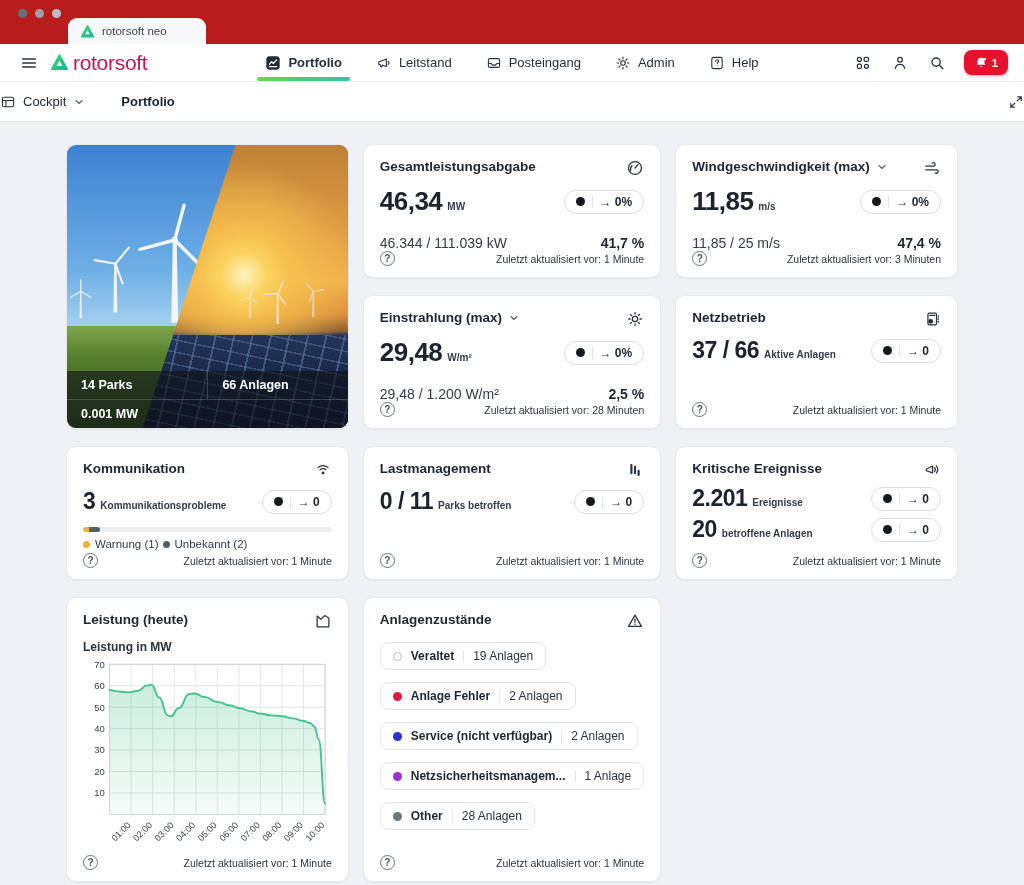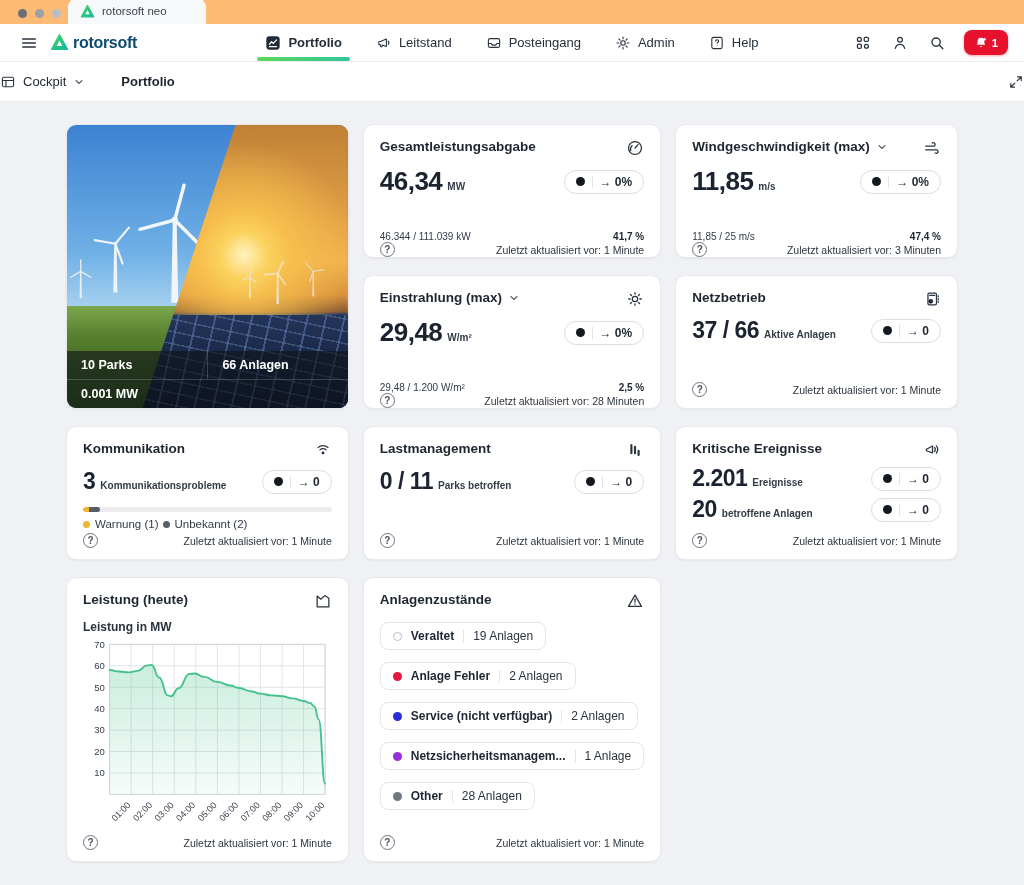--- a/index.html
+++ b/index.html
@@ -1,31 +1,31 @@
 <!DOCTYPE html>
 <html><head>
 <meta charset="utf-8">
 <style>
   * { margin:0; padding:0; box-sizing:border-box; }
   html,body { width:1024px; height:885px; font-family:"Liberation Sans", sans-serif; background:#d8dadd; overflow:hidden; }
   .window { width:1024px; height:885px; display:flex; flex-direction:column; }
 
   
-  .chrome { height:24px; background:#fdba74; display:flex; align-items:flex-end; position:relative; }
+  .chrome { height:44px; background:#b91c1c; display:flex; align-items:flex-end; position:relative; }
   .traffic { position:absolute; left:18px; top:9px; display:flex; gap:8px; }
   .traffic span { width:9px; height:9px; border-radius:50%; }
   .t1{background:#6a6f75;} .t2{background:#9aa0a6;} .t3{background:#b9bec3;}
   .tab { margin-left:68px; width:138px; height:26px; background:#f7f8f9; border-radius:9px 9px 0 0; display:flex; align-items:center; gap:7px; padding:0 12px; }
   .tab-title { font-size:11.5px; color:#3c4450; }
 
   
   .header { height:38px; background:#ffffff; border-bottom:1px solid #ececee; display:flex; align-items:center; padding:0 16px; position:relative; z-index:5; }
   .burger { width:26px; height:26px; display:flex; align-items:center; justify-content:center; cursor:pointer; }
   .brand { display:flex; align-items:center; gap:4px; margin-left:8px; }
-  .brand-name { font-size:16px; font-weight:bold; color:#0c4a6e; letter-spacing:-0.3px; }
+  .brand-name { font-size:21px; font-weight:normal; color:#be185d; letter-spacing:-0.3px; }
   .nav { position:absolute; left:300px; right:300px; height:100%; display:flex; align-items:center; justify-content:center; gap:34px; }
   .nav-item { display:flex; align-items:center; gap:7px; font-size:13px; color:#272f3b; height:100%; position:relative; cursor:pointer; white-space:nowrap; }
   .nav-item.active { font-weight:bold; }
   .nav-item.active .underline { position:absolute; left:-8px; right:-8px; bottom:0; height:4px; border-radius:4px; background:linear-gradient(90deg,#5ed857,#2ec69d); }
   .hdr-right { margin-left:auto; display:flex; align-items:center; gap:17px; }
   .hdr-icon { width:20px; height:20px; display:flex; align-items:center; justify-content:center; cursor:pointer; }
   .notif-btn { background:#e8112d; border:none; border-radius:8px; height:25px; min-width:44px; display:flex; align-items:center; justify-content:center; gap:4px; padding:0 9px; cursor:pointer; box-shadow:0 1px 3px rgba(232,17,45,.4); }
   .notif-count { color:#fff; font-size:11.5px; font-weight:bold; }
 
   
@@ -45,21 +45,21 @@
   .value-row { display:flex; align-items:center; justify-content:space-between; margin-top:9px; }
   .big-val { font-size:26px; font-weight:bold; color:#1b2330; letter-spacing:-0.5px; }
   .big-val.md { font-size:23px; }
   .unit { font-size:10px; font-weight:bold; color:#333b47; margin-left:5px; }
   .badge { display:inline-flex; align-items:center; gap:7px; border:1px solid #dadde2; background:#fff; border-radius:999px; padding:4px 11px; cursor:pointer; }
   .badge .dot { width:9px; height:9px; border-radius:50%; background:#14181f; }
   .badge .bdiv { width:1px; height:12px; background:#e0e3e7; }
   .badge .btxt { font-size:12px; font-weight:bold; color:#1d2530; white-space:nowrap; }
   .track { height:5px; border-radius:3px; background:#ececef; margin-top:12px; overflow:hidden; display:flex; }
   .fill { height:100%; border-radius:3px; }
-  .sub-row { display:flex; justify-content:space-between; margin-top:22px; font-size:10px; color:#333b47; }
+  .sub-row { display:flex; justify-content:space-between; margin-top:6px; font-size:14px; color:#333b47; }
   .sub-row .pct { font-weight:bold; color:#1e2631; }
   .legend { display:flex; gap:4px; margin-top:6px; font-size:11.5px; color:#333b47; align-items:flex-end; }
   .legend .ldot { width:7px; height:7px; border-radius:50%; display:inline-block; margin-right:5px; }
   .card-foot { margin-top:auto; display:flex; align-items:center; justify-content:space-between; }
   .updated { font-size:10.5px; color:#2d3540; }
   .qmark { width:15px; height:15px; border-radius:50%; border:1.2px solid #6d7580; color:#4a525e; font-size:10px; font-weight:bold; display:flex; align-items:center; justify-content:center; cursor:pointer; }
 
   
   .card.overview { grid-row:1 / span 2; padding:0; overflow:hidden; position:relative; height:285px; cursor:pointer; }
   .scene { position:absolute; inset:0; }
@@ -289,21 +289,21 @@
                 <path d="M-1.6 2 L-2.6 58 L2.6 58 L1.6 2 Z" fill="#efe3cf" stroke="none"></path>
                 <line x1="0" y1="0" x2="0" y2="-24" transform="rotate(10)"></line>
                 <line x1="0" y1="0" x2="0" y2="-24" transform="rotate(130)"></line>
                 <line x1="0" y1="0" x2="0" y2="-24" transform="rotate(250)"></line>
               </g>
             </svg>
           </div>
         </div>
         <div class="img-overlay">
           <div class="ov-row1">
-            <div class="ov-cell">10 Parks</div>
+            <div class="ov-cell">14 Parks</div>
             <div class="ov-cell">66 Anlagen</div>
           </div>
           <div class="ov-row2">0.001 MW</div>
         </div>
       </div>
 
       <div class="card metric">
         <div class="card-head">
           <span class="card-title">Gesamtleistungsabgabe</span>
           <svg class="ic" width="18" height="18" viewBox="0 0 20 20" fill="none" stroke="#2a3340" stroke-width="1.4">

